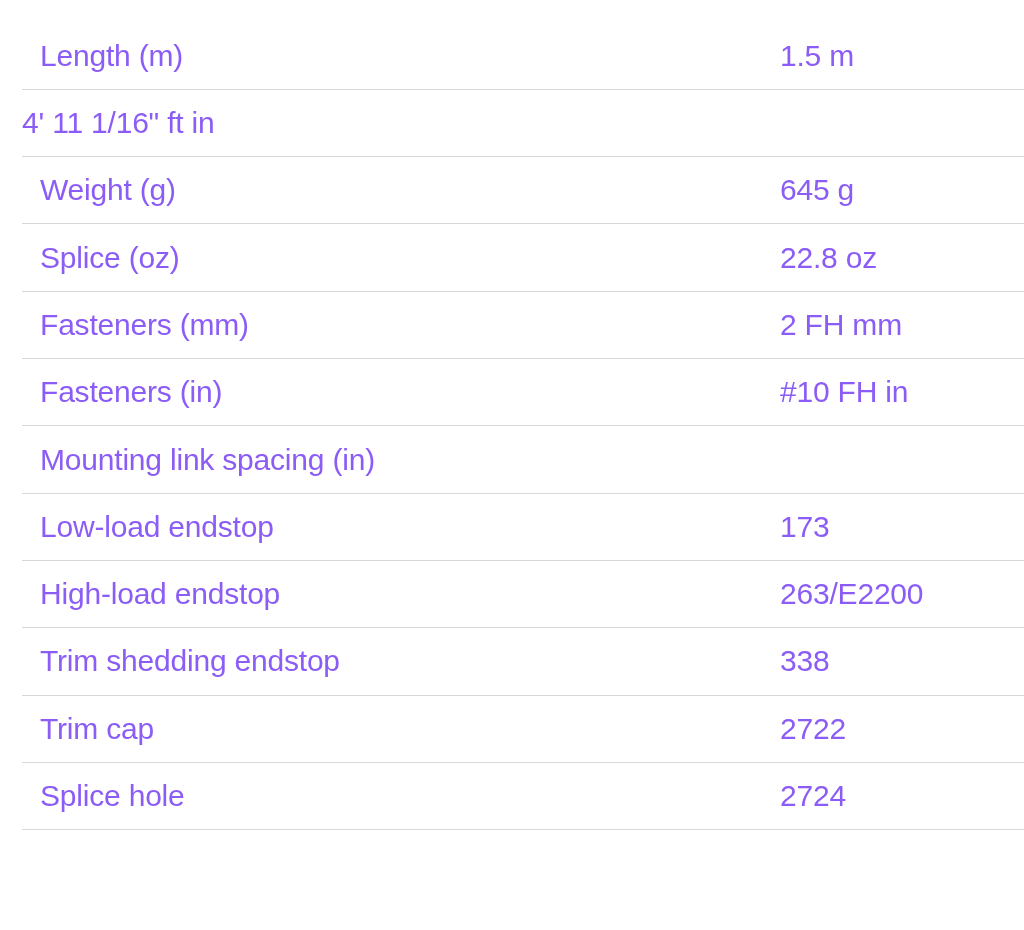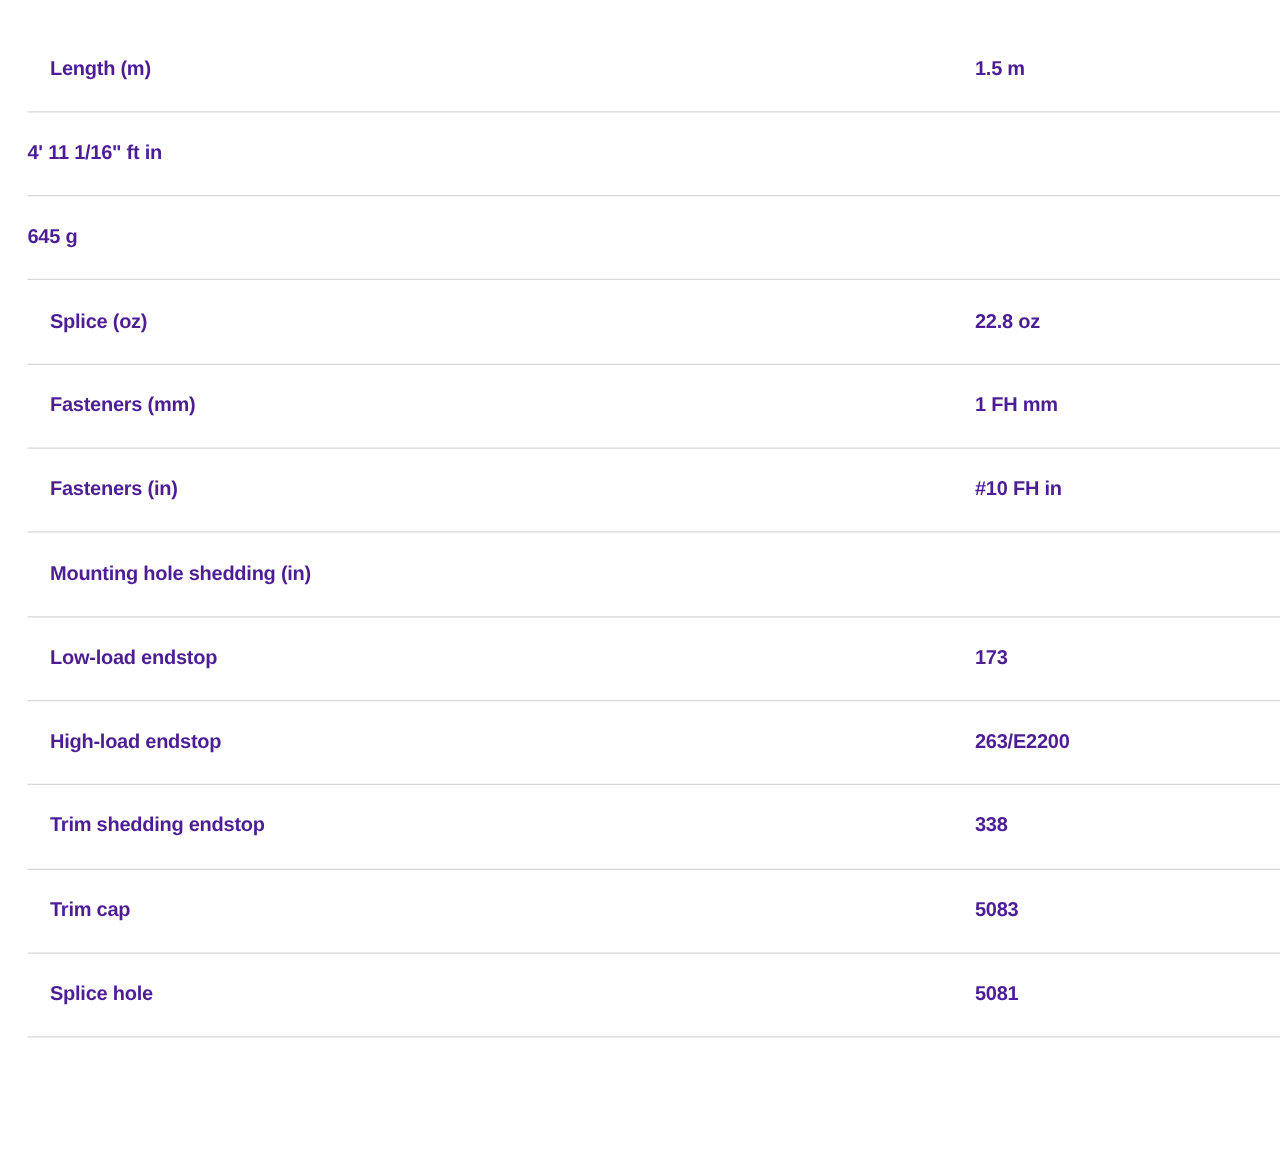--- a/index.html
+++ b/index.html
@@ -18,25 +18,25 @@
     padding-top: 22.6px;
   }
   .spec-row {
     height: 67.31px;
     box-sizing: border-box;
     border-bottom: 1px solid #d8d8d8;
     display: flex;
     align-items: center;
   }
   .spec-cell {
-    font-weight: 700;
-    font-size: 16px;
+    font-weight: 400;
+    font-size: 30px;
     line-height: 1;
     letter-spacing: -0.2px;
-    color: #4c1d95;
+    color: #8b5cf6;
     white-space: nowrap;
   }
   .spec-cell.label {
     box-sizing: border-box;
     width: 758px;
     flex: 0 0 758px;
     padding-left: 18px;
   }
   .spec-cell.value {
     flex: 1 1 auto;
@@ -49,60 +49,61 @@
   <div class="spec-row">
     <div class="spec-cell label">Length (m)</div>
     <div class="spec-cell value">1.5 m</div>
   </div>
 
   <div class="spec-row">
     <div class="spec-cell value">4' 11 1/16" ft in</div>
   </div>
 
   <div class="spec-row">
+    <div class="spec-cell label">Weight (g)</div>
     <div class="spec-cell value">645 g</div>
   </div>
 
   <div class="spec-row">
     <div class="spec-cell label">Splice (oz)</div>
     <div class="spec-cell value">22.8 oz</div>
   </div>
 
   <div class="spec-row">
     <div class="spec-cell label">Fasteners (mm)</div>
-    <div class="spec-cell value">1 FH mm</div>
+    <div class="spec-cell value">2 FH mm</div>
   </div>
 
   <div class="spec-row">
     <div class="spec-cell label">Fasteners (in)</div>
     <div class="spec-cell value">#10 FH in</div>
   </div>
 
 
   <div class="spec-row">
-    <div class="spec-cell label">Mounting hole shedding (in)</div>
+    <div class="spec-cell label">Mounting link spacing (in)</div>
   </div>
 
   <div class="spec-row">
     <div class="spec-cell label">Low-load endstop</div>
     <div class="spec-cell value">173</div>
   </div>
 
   <div class="spec-row">
     <div class="spec-cell label">High-load endstop</div>
     <div class="spec-cell value">263/E2200</div>
   </div>
 
   <div class="spec-row">
     <div class="spec-cell label">Trim shedding endstop</div>
     <div class="spec-cell value">338</div>
   </div>
 
   <div class="spec-row">
     <div class="spec-cell label">Trim cap</div>
-    <div class="spec-cell value">5083</div>
+    <div class="spec-cell value">2722</div>
   </div>
 
   <div class="spec-row">
     <div class="spec-cell label">Splice hole</div>
-    <div class="spec-cell value">5081</div>
+    <div class="spec-cell value">2724</div>
   </div>
 </div>
 
 </body></html>

